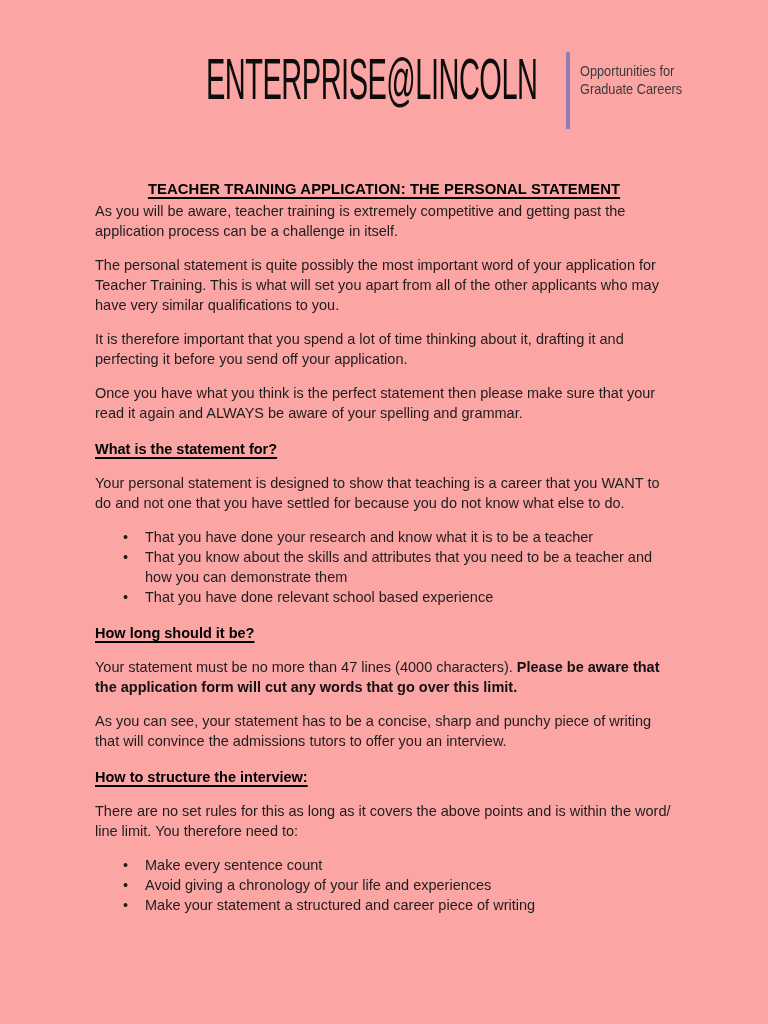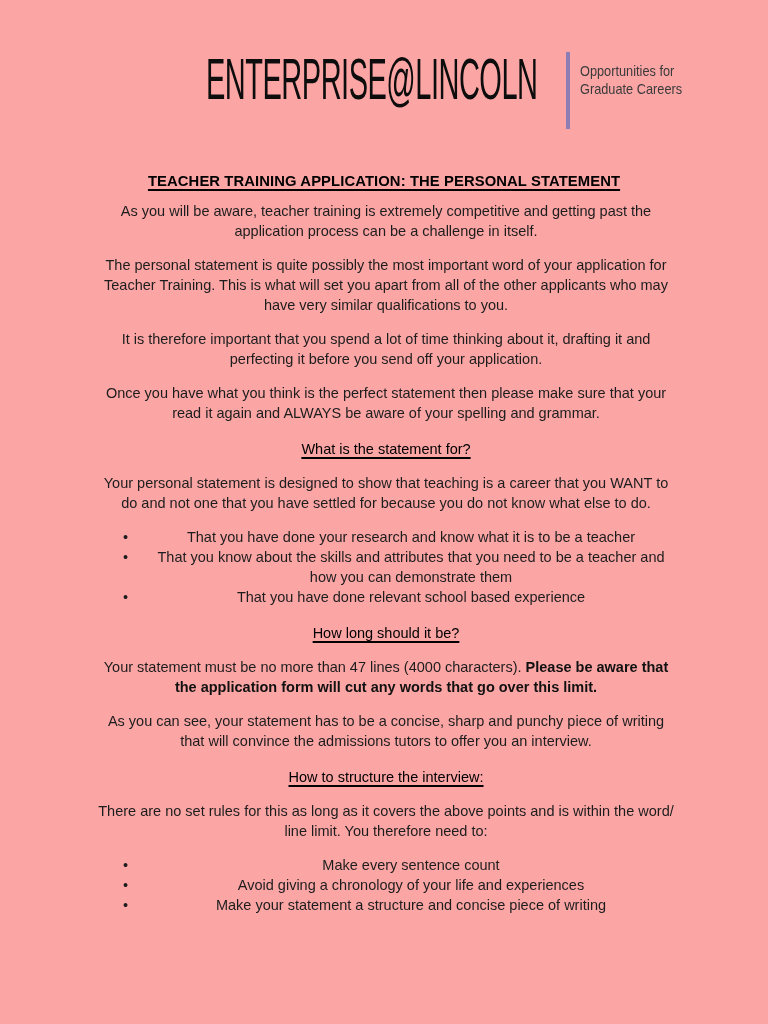--- a/index.html
+++ b/index.html
@@ -51,21 +51,21 @@
     white-space: nowrap;
   }
   .logo-tagline span { display: block; }
 
   
   .doc-title {
     position: absolute;
     left: 0;
     right: 0;
     top: 165px;
-    margin: 8px;
+    margin: 16px;
     text-align: center;
     font-size: 14.8px;
     font-weight: 700;
     color: #000000;
     text-decoration: underline;
     text-underline-offset: 3px;
     text-decoration-thickness: 1.5px;
     letter-spacing: 0.1px;
   }
 
@@ -83,21 +83,21 @@
     margin: 0 0 14px 0;
   }
   .doc-body p strong {
     font-weight: 700;
     color: #111111;
   }
   .sec-heading {
     margin: 16px 0 14px 0;
     font-size: 14.5px;
     line-height: 20px;
-    font-weight: 400;
+    font-weight: 700;
     color: #000000;
     text-decoration: underline;
     text-underline-offset: 3px;
     text-decoration-thickness: 1.5px;
   }
   .bullets {
     list-style: none;
     margin: 1px 0 14px 0;
     padding: 0;
   }
@@ -123,37 +123,37 @@
     <div class="logo-wordmark">ENTERPRISE@LINCOLN</div>
     <div class="logo-divider" style="background: rgb(140, 126, 181);"></div>
     <div class="logo-tagline">
       <span>Opportunities for</span>
       <span>Graduate Careers</span>
     </div>
   </header>
 
   <h1 class="doc-title">TEACHER TRAINING APPLICATION: THE PERSONAL STATEMENT</h1>
 
-  <main class="doc-body" id="doc-body" style="color: rgb(29, 29, 29); text-align: center;">
+  <main class="doc-body" id="doc-body" style="color: rgb(29, 29, 29);">
       <p>As you will be aware, teacher training is extremely competitive and getting past the application process can be a challenge in itself.</p>
       <p>The personal statement is quite possibly the most important word of your application for Teacher Training. This is what will set you apart from all of the other applicants who may have very similar qualifications to you.</p>
       <p>It is therefore important that you spend a lot of time thinking about it, drafting it and perfecting it before you send off your application.</p>
       <p>Once you have what you think is the perfect statement then please make sure that your read it again and ALWAYS be aware of your spelling and grammar.</p>
       <h2 class="sec-heading">What is the statement for?</h2>
       <p>Your personal statement is designed to show that teaching is a career that you WANT to do and not one that you have settled for because you do not know what else to do.</p>
       <ul class="bullets">
         <li>That you have done your research and know what it is to be a teacher</li>
         <li>That you know about the skills and attributes that you need to be a teacher and how you can demonstrate them</li>
         <li>That you have done relevant school based experience</li>
       </ul>
       <h2 class="sec-heading">How long should it be?</h2>
       <p>Your statement must be no more than 47 lines (4000 characters). <strong>Please be aware that the application form will cut any words that go over this limit.</strong></p>
       <p>As you can see, your statement has to be a concise, sharp and punchy piece of writing that will convince the admissions tutors to offer you an interview.</p>
       <h2 class="sec-heading">How to structure the interview:</h2>
       <p>There are no set rules for this as long as it covers the above points and is within the word/ line limit. You therefore need to:</p>
       <ul class="bullets">
         <li>Make every sentence count</li>
         <li>Avoid giving a chronology of your life and experiences</li>
-        <li>Make your statement a structure and concise piece of writing</li>
+        <li>Make your statement a structured and career piece of writing</li>
       </ul>
     </main>
 
 </div>
 
 </body></html>

